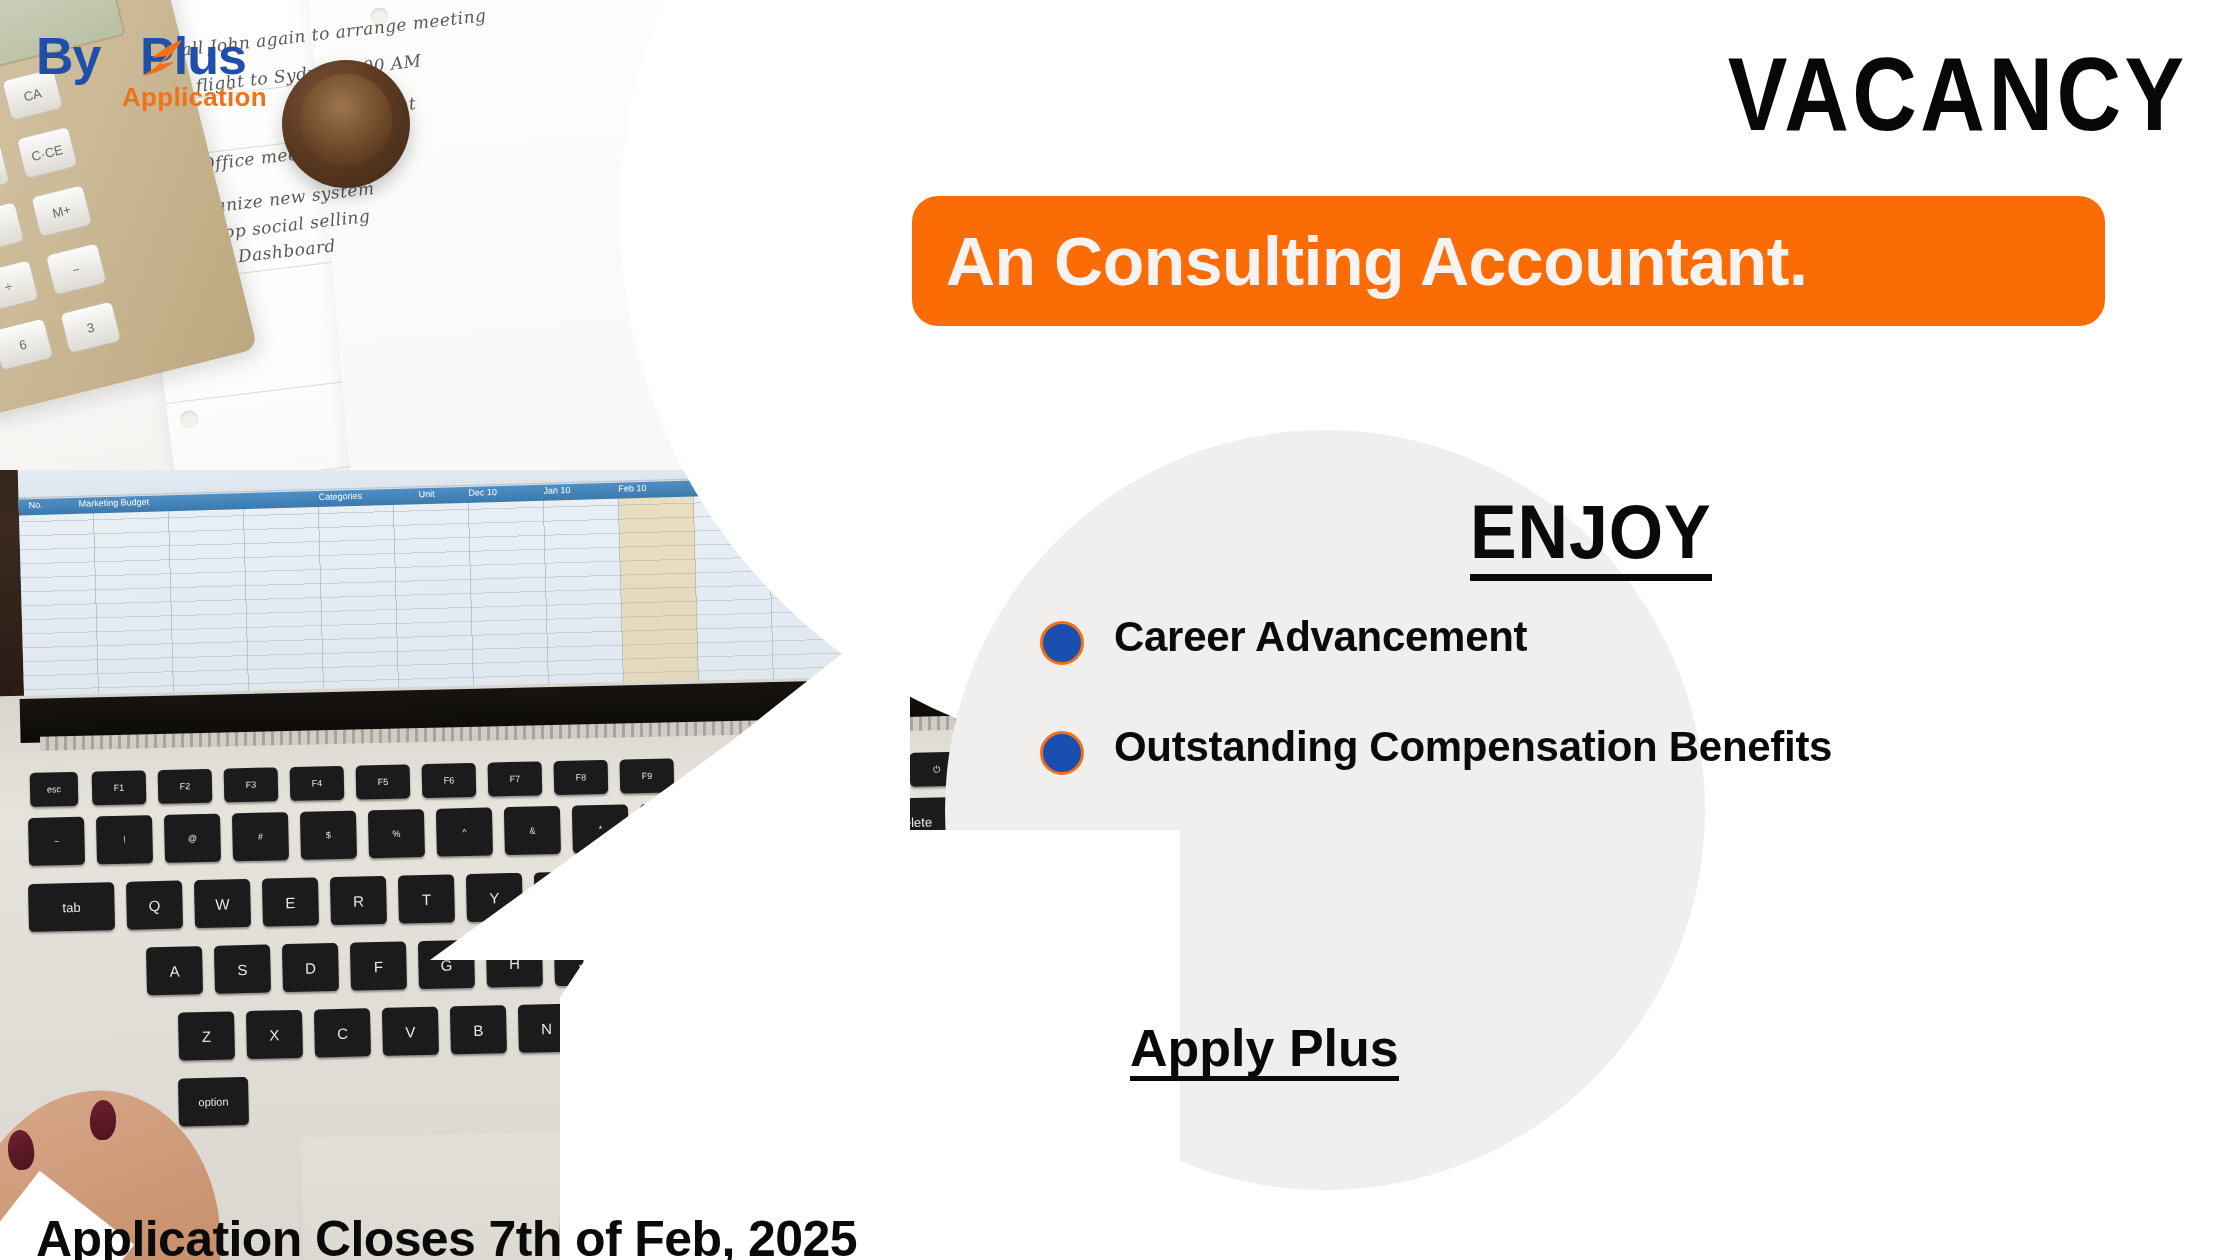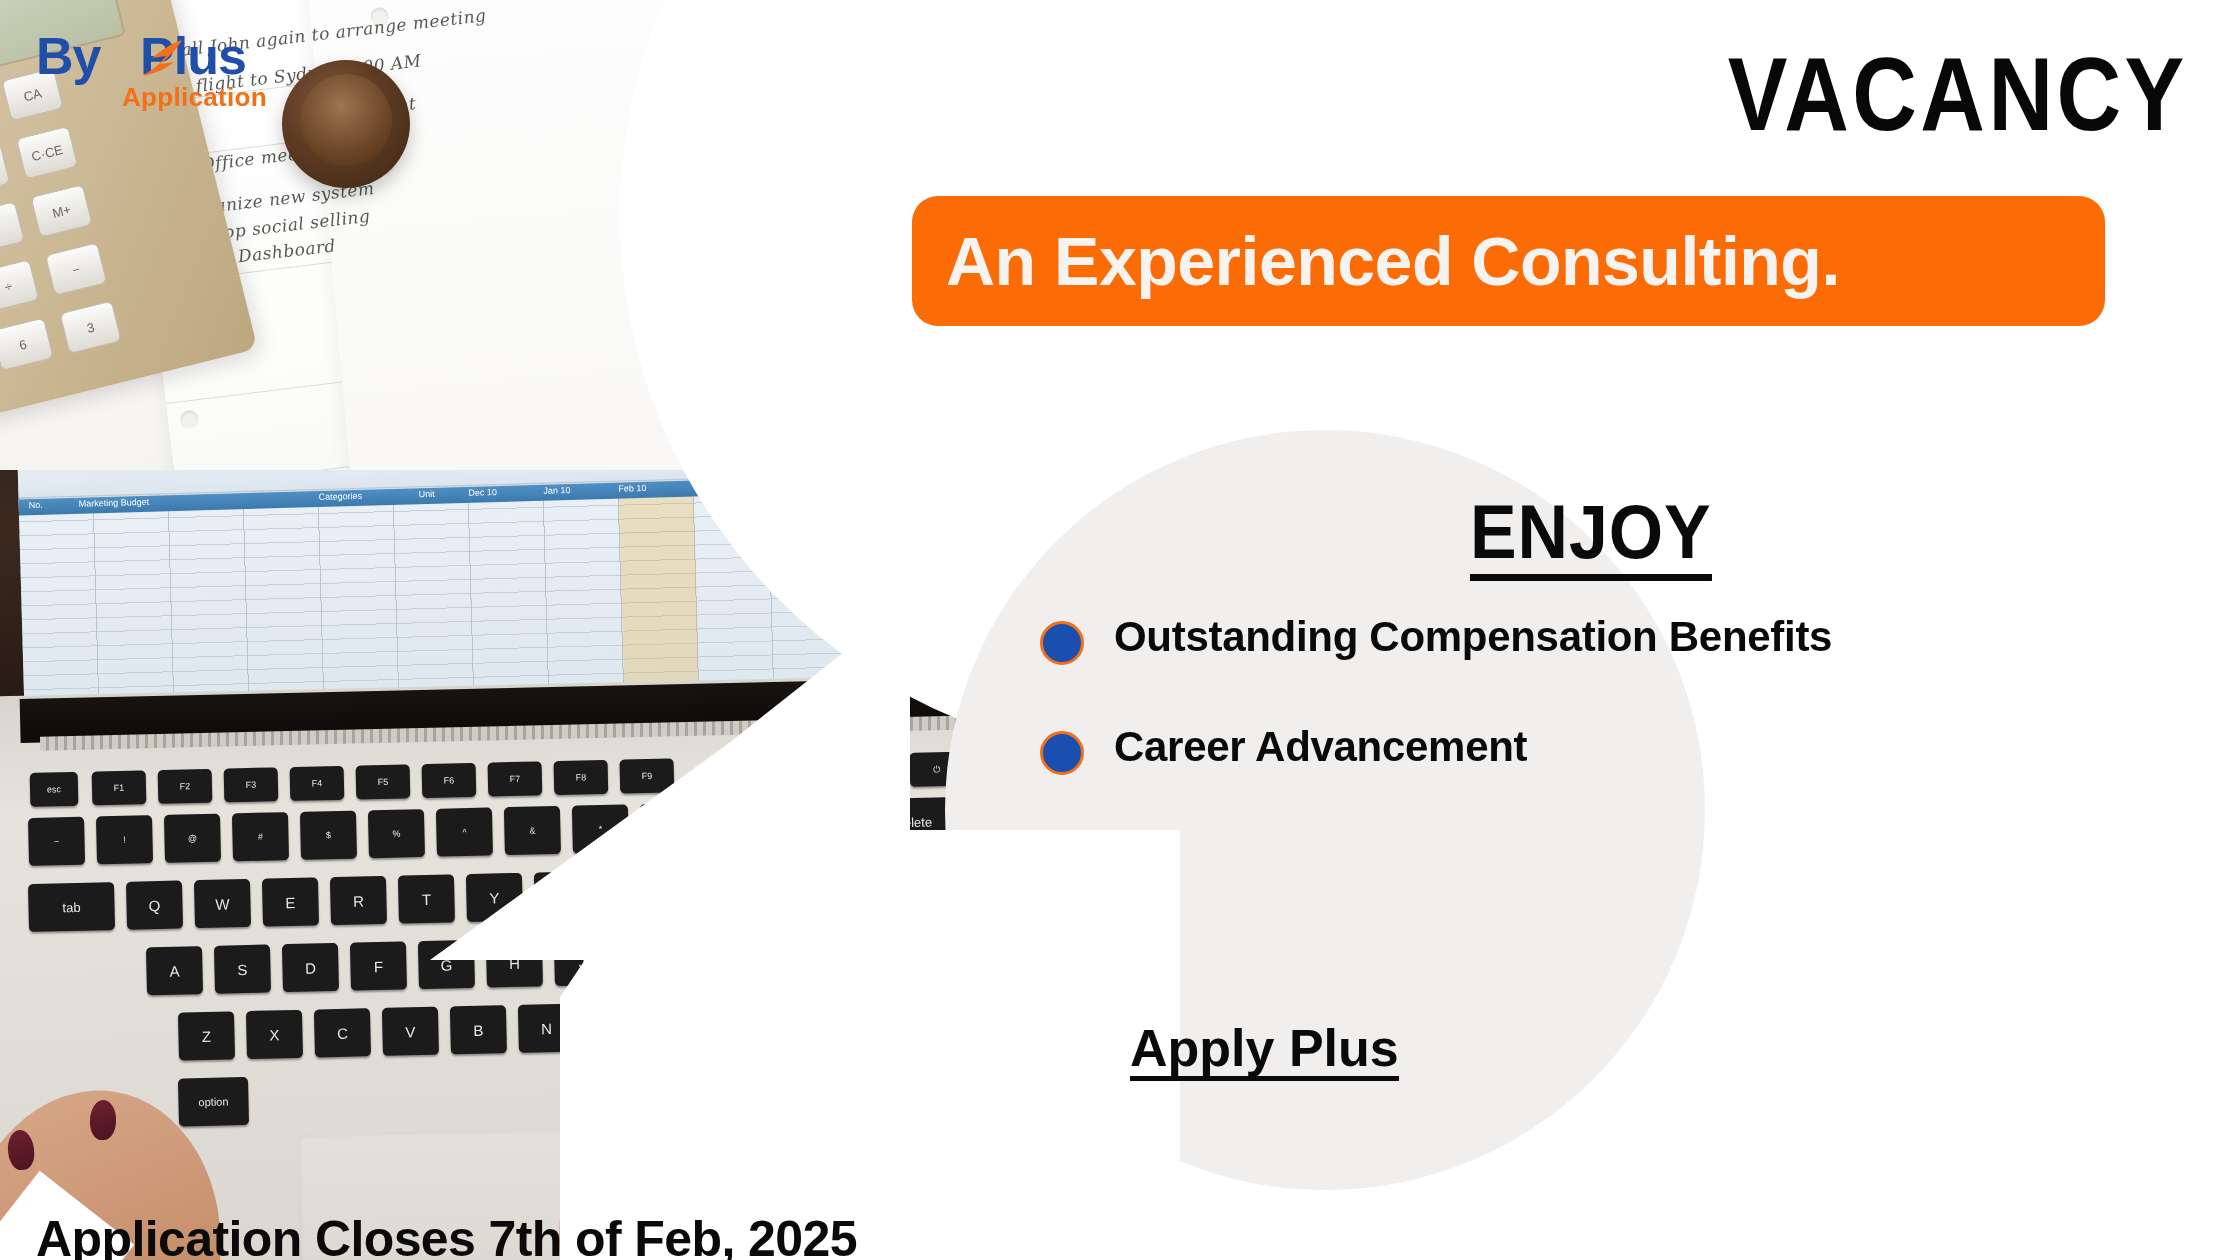--- a/index.html
+++ b/index.html
@@ -383,33 +383,33 @@
         <path d="M6 40 C16 34, 22 30, 30 20 L16 22 C26 14, 34 8, 46 4
                  C40 14, 32 22, 24 28 L38 26 C28 34, 18 38, 6 40 Z" fill="#f2701a"></path>
       </svg>
     </div>
     <span class="logo-consulting">Application</span>
   </div>
 
   <div class="vacancy">VACANCY</div>
 
   <div class="title-banner">
-    <span>An Experienced Consulting.</span>
+    <span>An Consulting Accountant.</span>
   </div>
 
   <div class="enjoy">ENJOY</div>
 
   <div class="bullets">
     <div class="bullet-row">
       <span class="bullet-dot"></span>
-      <span class="bullet-text">Outstanding Compensation Benefits</span>
+      <span class="bullet-text">Career Advancement</span>
     </div>
     <div class="bullet-row">
       <span class="bullet-dot"></span>
-      <span class="bullet-text">Career Advancement</span>
+      <span class="bullet-text">Outstanding Compensation Benefits</span>
     </div>
   </div>
 
   <div class="apply">Apply Plus</div>
 
 
   <div class="deadline">Application Closes 7th of Feb, 2025</div>
 
 </div>
 

